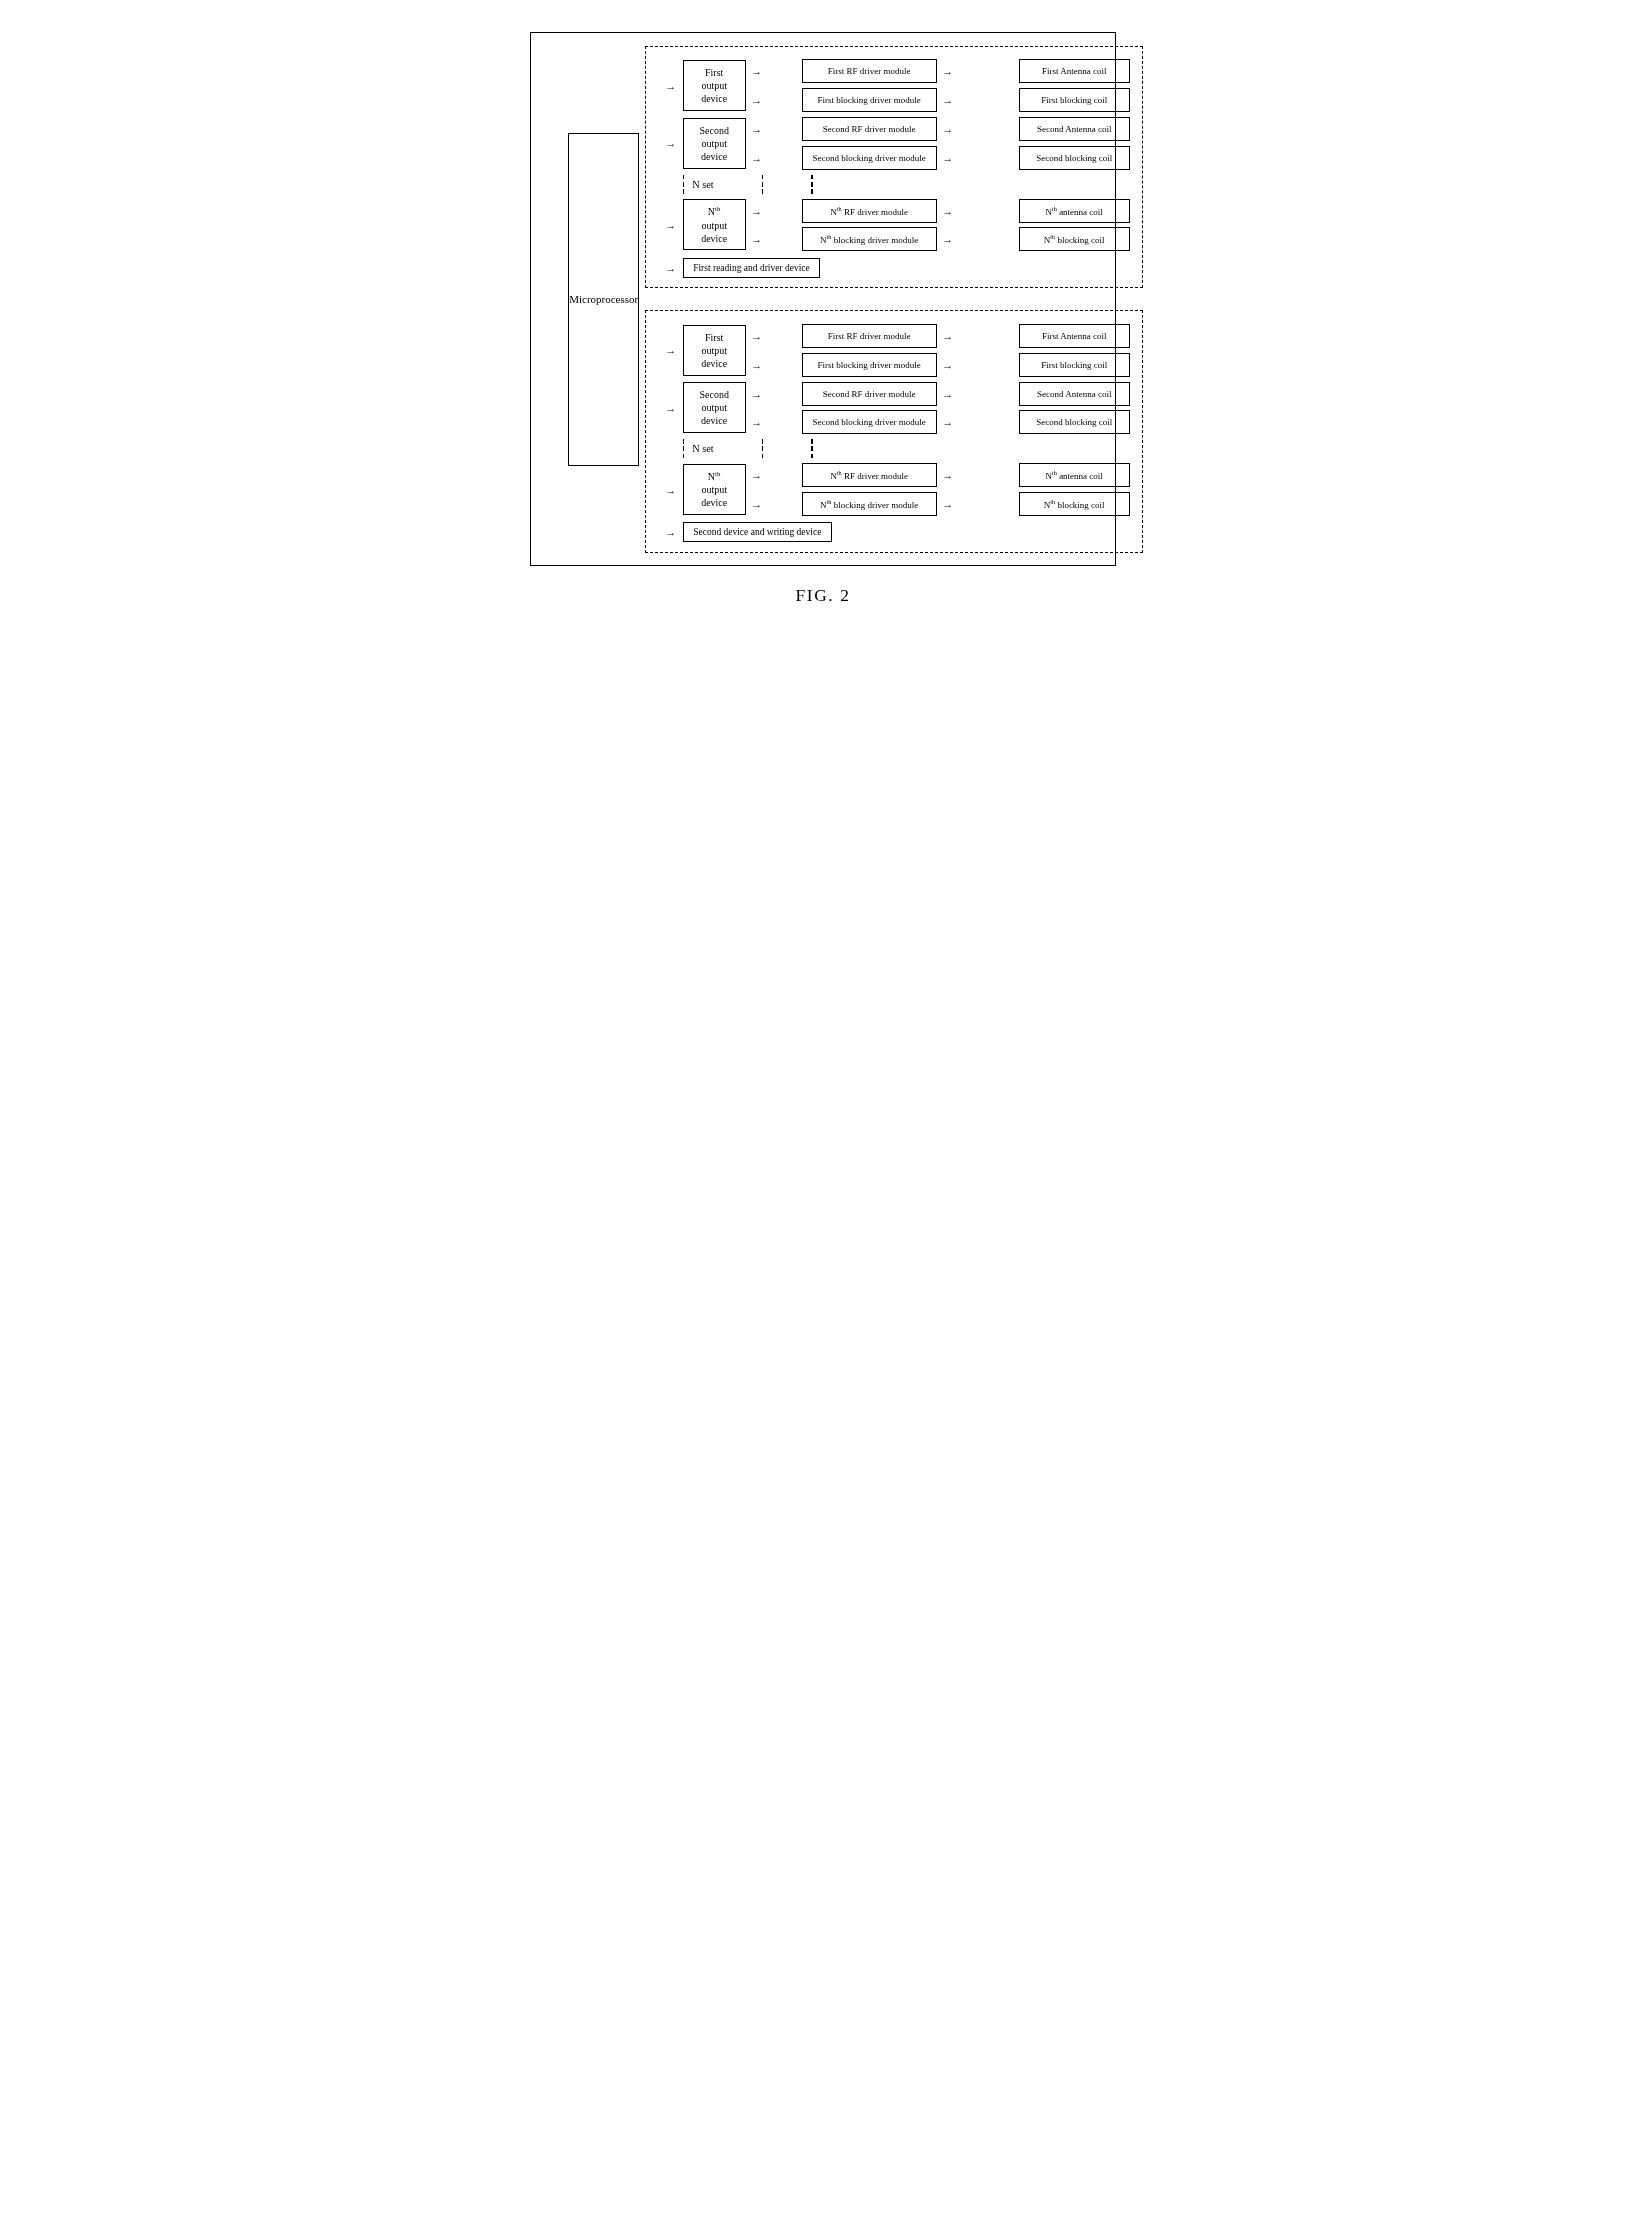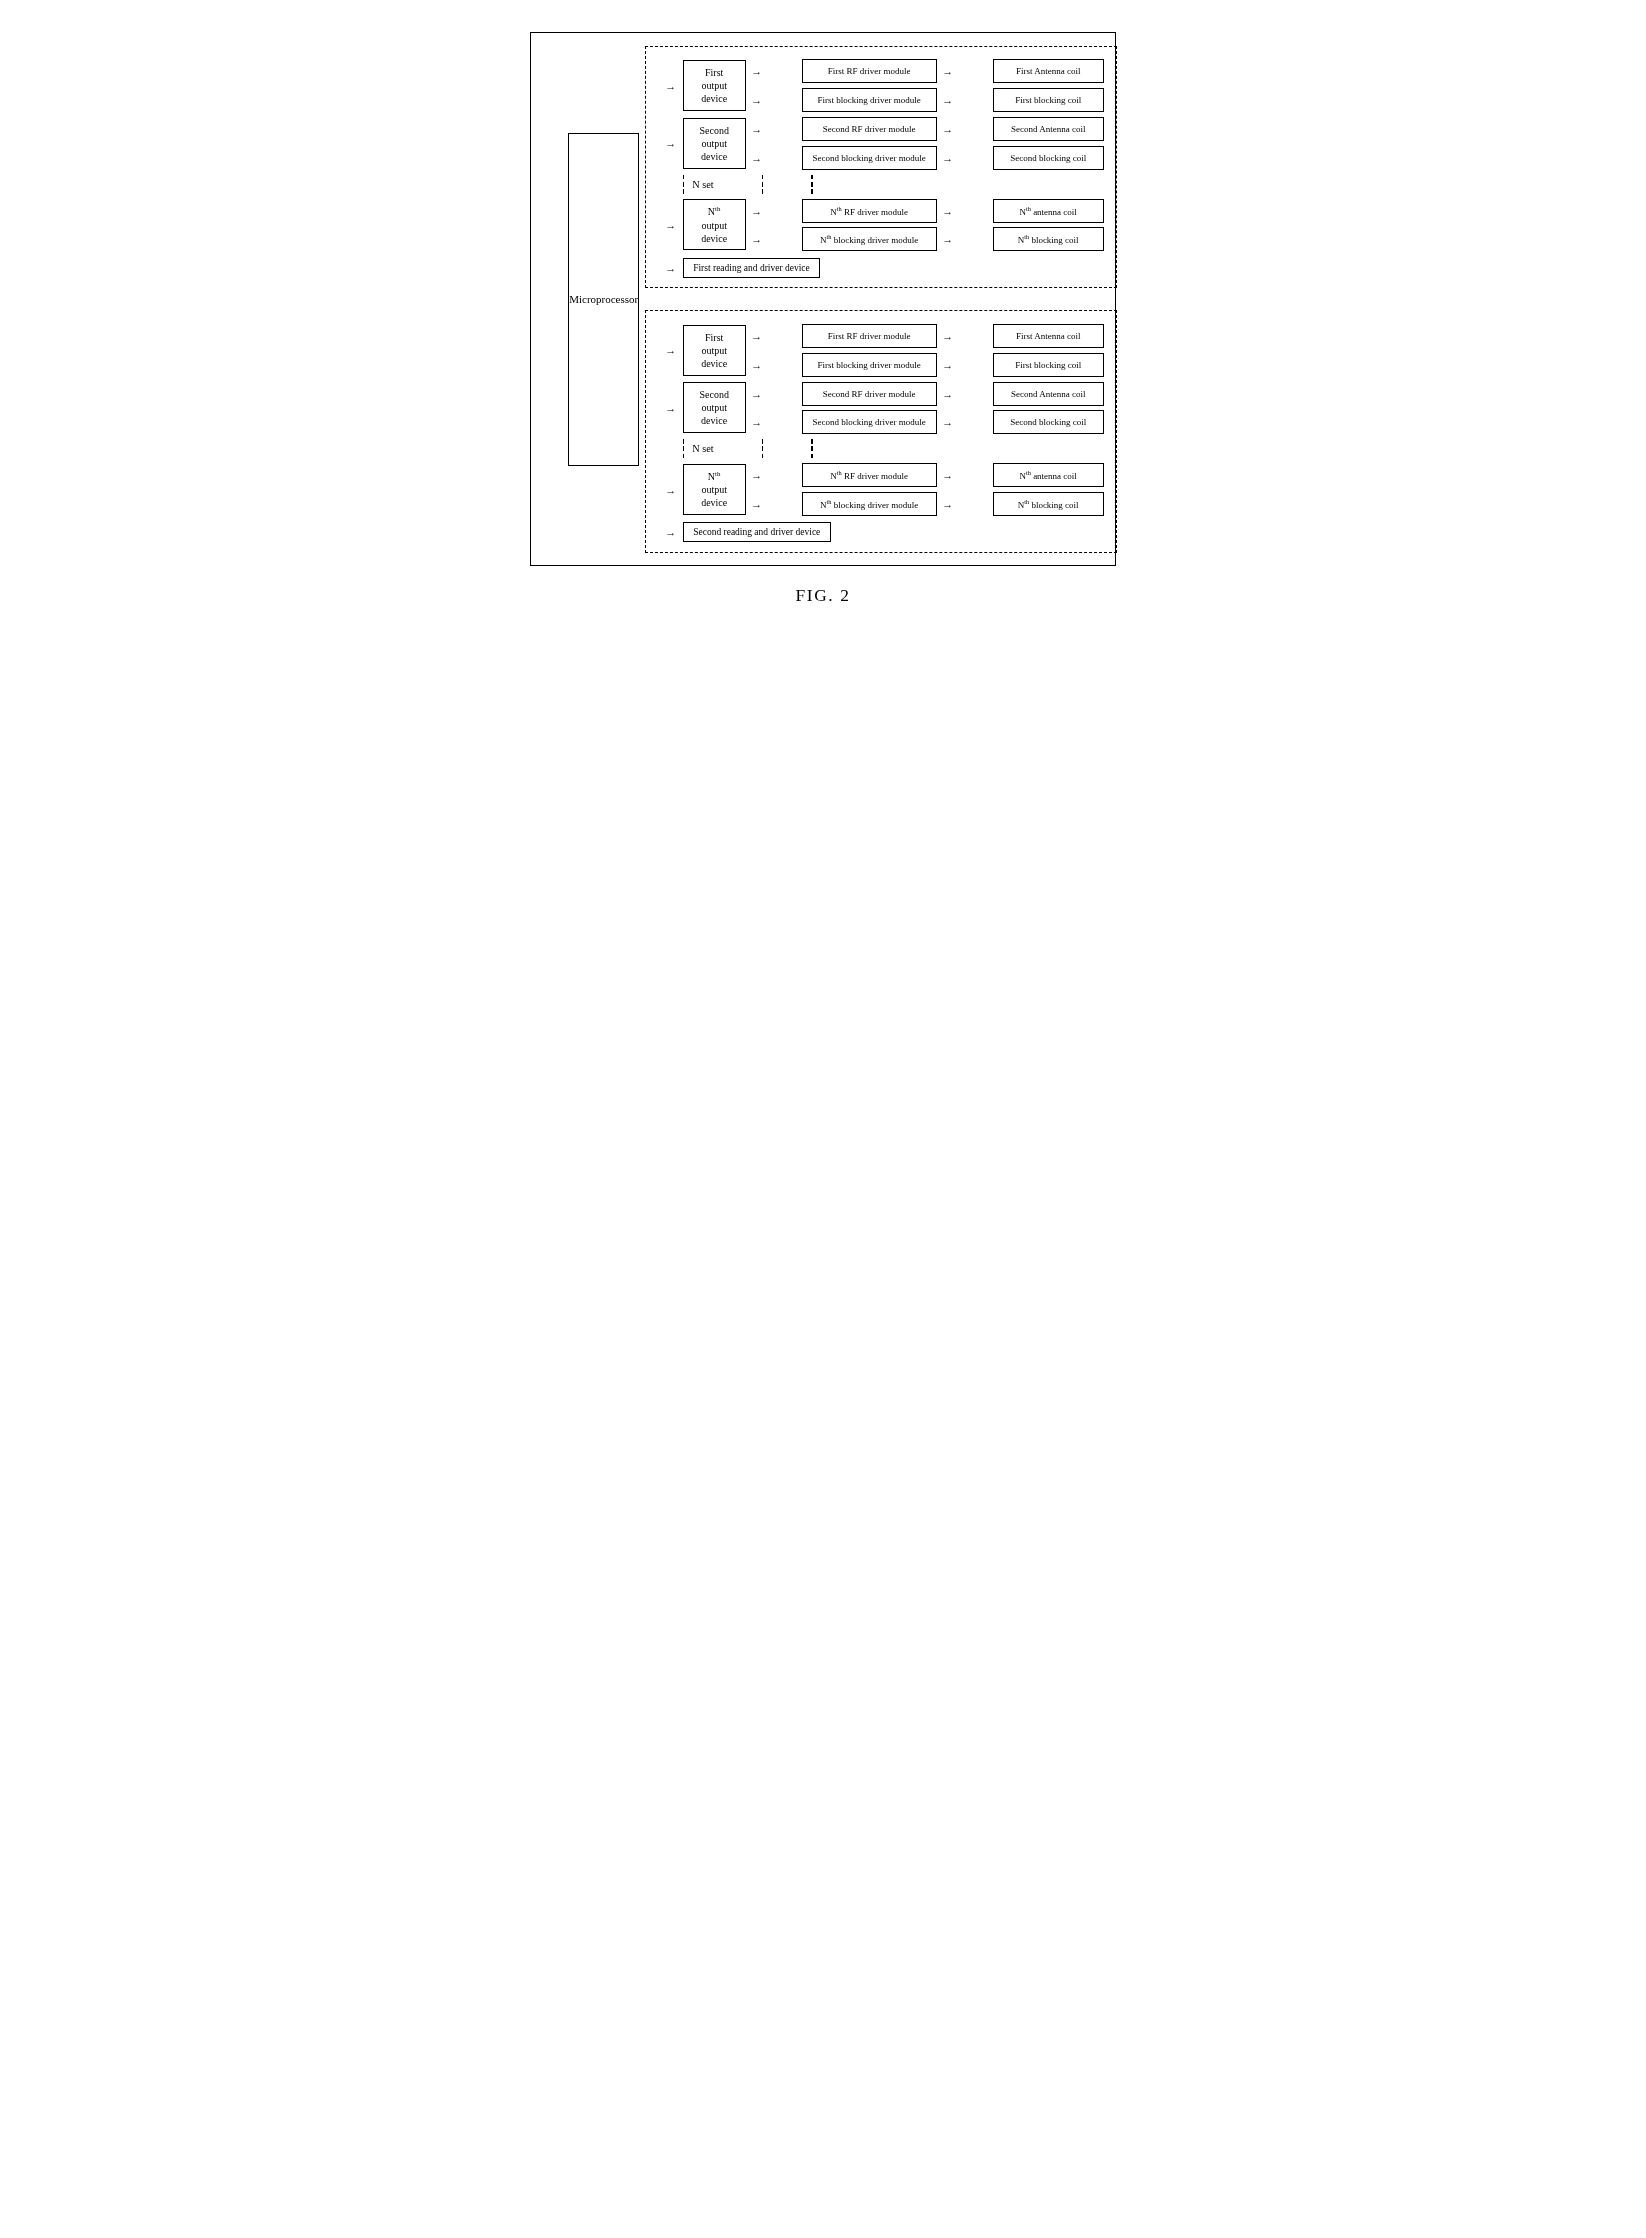--- a/index.html
+++ b/index.html
@@ -70,20 +70,21 @@
     }
     .coil-box {
       border: 1.2px solid #000;
       width: 111px;
       height: 24px;
       display: flex;
       align-items: center;
       justify-content: center;
       font-size: 9px;
       text-align: center;
+      margin-left: 26px;
     }
     
     .two-row-connector {
       display: flex;
       flex-direction: column;
       align-items: stretch;
       justify-content: center;
       gap: 4.8px;
       width: 22px;
       flex-shrink: 0;
@@ -396,21 +397,21 @@
               </div>
               <div class="coil-box">
                 <span>N<sup>th</sup> blocking coil</span>
               </div>
             </div>
           </div>
 
           <div class="rw-device-row">
             <div style="width:24px; display:flex; align-items:center; justify-content:center; font-size:11px;">→</div>
             <div class="rw-device-box">
-              <span>Second reading and driver device</span>
+              <span>Second device and writing device</span>
             </div>
           </div>
 
         </div>
 
       </div>
     </div>
   </div>
 
   <div class="fig-label">FIG. 2</div>

